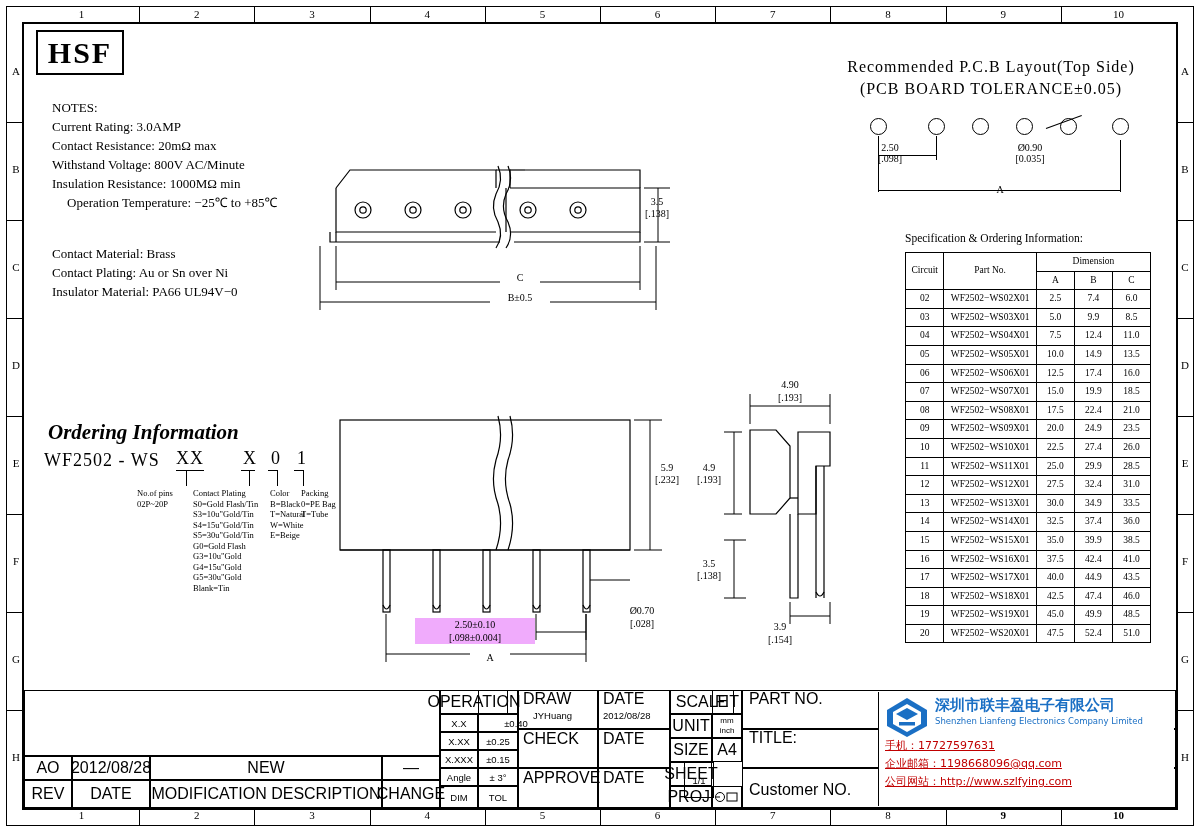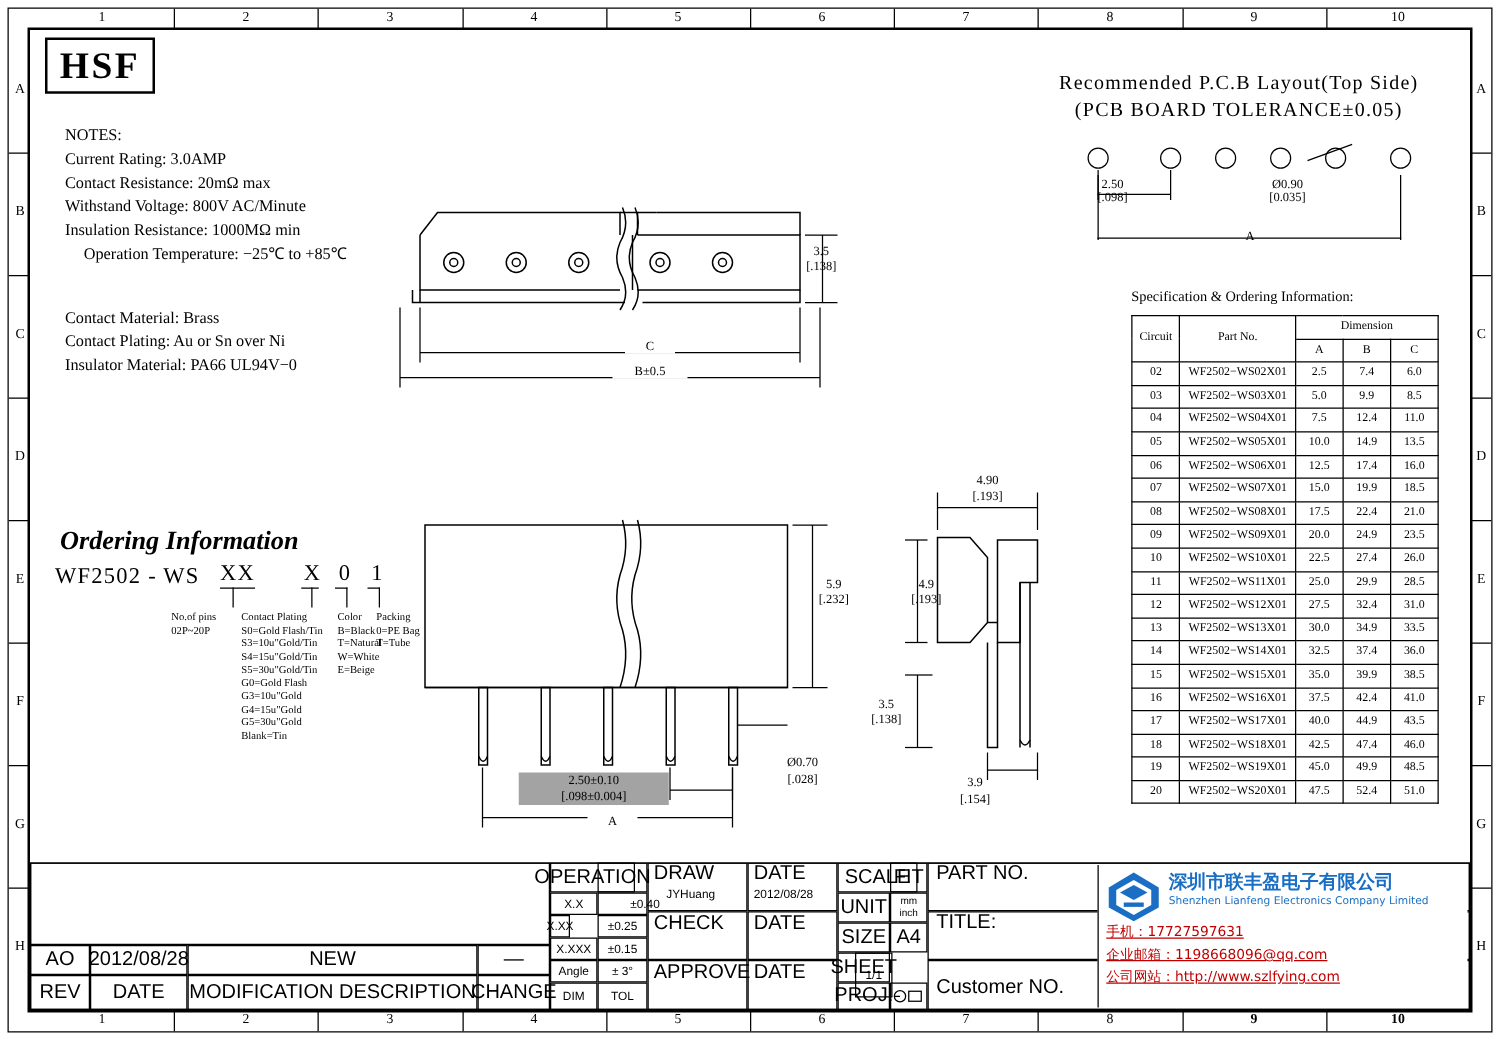--- a/index.html
+++ b/index.html
@@ -430,21 +430,21 @@
 
       <line x1="86" y1="214" x2="86" y2="262"></line>
       <line x1="286" y1="214" x2="286" y2="262"></line>
       <line x1="86" y1="254" x2="286" y2="254"></line>
 
       <line x1="290" y1="180" x2="330" y2="180"></line>
     </g>
   </svg>
   <div class="abs dimtxt" style="left:652px;top:462px;width:30px;line-height:12px;">5.9
 [.232]</div>
-  <div class="abs dimtxt" style="left:415px;top:618px;width:120px;line-height:13px;background:#a3a3a3;">2.50±0.10
+  <div class="abs dimtxt" style="left:415px;top:618px;width:120px;line-height:13px;background:#f0abfc;">2.50±0.10
 [.098±0.004]</div>
   <div class="abs dimtxt" style="left:612px;top:604px;width:60px;line-height:13px;">Ø0.70
 [.028]</div>
   <div class="abs dimtxt" style="left:470px;top:652px;width:40px;background:#fff;">A</div>
 
   <svg class="abs" style="left:720px;top:380px;" width="160" height="260">
     <g fill="none" stroke="#000" stroke-width="1.2">
       <path d="M30,50 L56,50 L70,66 L70,118 L56,134 L30,134 Z"></path>
       <path d="M78,52 L110,52 L110,86 L96,86 L96,134 L78,134 Z"></path>
       <path d="M96,86 L96,218 M104,86 L104,218"></path>
@@ -462,21 +462,21 @@
       <line x1="26" y1="160" x2="4" y2="160"></line>
       <line x1="26" y1="218" x2="4" y2="218"></line>
       <line x1="14" y1="160" x2="14" y2="218"></line>
       <line x1="70" y1="222" x2="70" y2="244"></line>
       <line x1="110" y1="222" x2="110" y2="244"></line>
       <line x1="70" y1="236" x2="110" y2="236"></line>
     </g>
   </svg>
   <div class="abs dimtxt" style="left:760px;top:378px;width:60px;line-height:13px;">4.90
 [.193]</div>
-  <div class="abs dimtxt" style="left:726px;top:462px;width:30px;line-height:12px;">4.9
+  <div class="abs dimtxt" style="left:694px;top:462px;width:30px;line-height:12px;">4.9
 [.193]</div>
   <div class="abs dimtxt" style="left:694px;top:558px;width:30px;line-height:12px;">3.5
 [.138]</div>
   <div class="abs dimtxt" style="left:760px;top:620px;width:40px;line-height:13px;">3.9
 [.154]</div>
 
   <div class="abs bdr" style="left:24px;top:690px;width:1152px;height:118px;"></div>
 
   <div class="abs bdr tbc" style="left:24px;top:780px;width:48px;height:28px;">REV</div>
   <div class="abs bdr tbc" style="left:72px;top:780px;width:78px;height:28px;">DATE</div>
@@ -485,21 +485,21 @@
 
   <div class="abs bdr tbc" style="left:24px;top:756px;width:48px;height:24px;">AO</div>
   <div class="abs bdr tbc" style="left:72px;top:756px;width:78px;height:24px;">2012/08/28</div>
   <div class="abs bdr tbc" style="left:150px;top:756px;width:232px;height:24px;">NEW</div>
   <div class="abs bdr tbc" style="left:382px;top:756px;width:58px;height:24px;">—</div>
   <div class="abs bdr" style="left:24px;top:690px;width:416px;height:66px;"></div>
 
   <div class="abs bdr tbc" style="left:440px;top:690px;width:68px;height:24px;">OPERATION</div>
   <div class="abs bdr tbc small" style="left:440px;top:714px;width:38px;height:18px;">X.X</div>
   <div class="abs bdr tbc small" style="left:478px;top:714px;width:40px;height:18px;padding-left:36px;">±0.40</div>
-  <div class="abs bdr tbc small" style="left:440px;top:732px;width:16px;height:18px;">X.XX</div>
+  <div class="abs bdr tbc small" style="left:440px;top:732px;width:38px;height:18px;">X.XX</div>
   <div class="abs bdr tbc small" style="left:478px;top:732px;width:40px;height:18px;">±0.25</div>
   <div class="abs bdr tbc small" style="left:440px;top:750px;width:38px;height:18px;">X.XXX</div>
   <div class="abs bdr tbc small" style="left:478px;top:750px;width:40px;height:18px;">±0.15</div>
   <div class="abs bdr tbc small" style="left:440px;top:768px;width:38px;height:18px;">Angle</div>
   <div class="abs bdr tbc small" style="left:478px;top:768px;width:40px;height:18px;">± 3°</div>
   <div class="abs bdr tbc small" style="left:440px;top:786px;width:38px;height:22px;">DIM</div>
   <div class="abs bdr tbc small" style="left:478px;top:786px;width:40px;height:22px;">TOL</div>
   <div class="abs bdr tbc" style="left:478px;top:690px;width:40px;height:24px;"></div>
 
   <div class="abs bdr" style="left:518px;top:690px;width:80px;height:39px;padding-left:4px;line-height:15px;">

